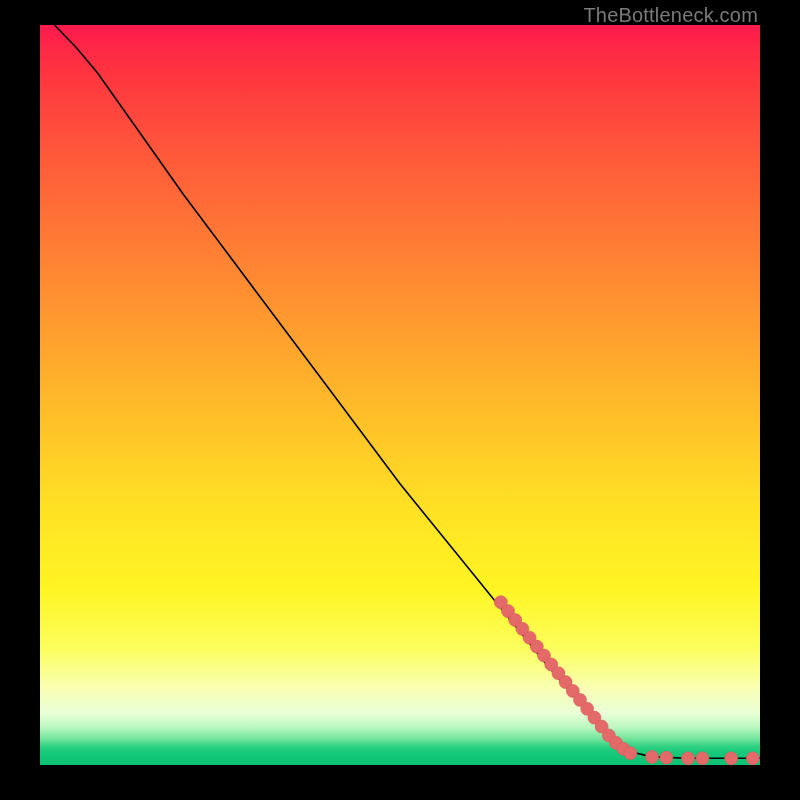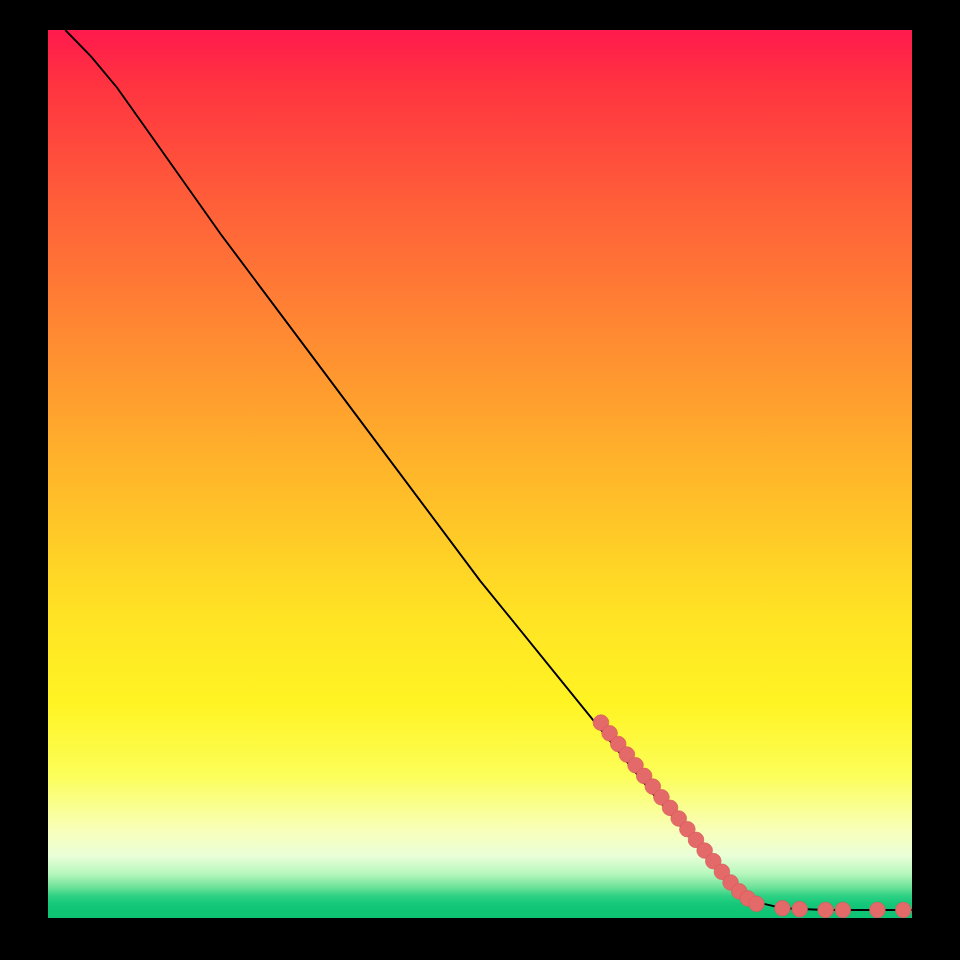--- a/index.html
+++ b/index.html
@@ -69,20 +69,21 @@
   .dot {
     fill: #e46a6a;
     stroke: #d85a5a;
     stroke-width: 0.6;
   }
 </style>
 </head>
 <body>
 
 <div class="frame">
+  <div class="attribution">TheBottleneck.com</div>
 
   <div class="plot">
     <svg class="overlay" viewBox="0 0 720 740" preserveAspectRatio="none">
       <path class="curve" d="M14.4 0.0 L36.0 22.2 L57.6 48.1 L86.4 88.8 L144.0 170.2 L216.0 266.4 L288.0 362.6 L360.0 458.8 L432.0 547.6 L504.0 636.4 L561.6 703.0 L590.4 726.7 L612.0 731.9 L648.0 733.3 L684.0 733.3 L720.0 733.3"></path>
       <g>
           <circle class="dot" cx="460.8" cy="577.2" r="6.5"></circle>
           <circle class="dot" cx="468.0" cy="586.1" r="6.5"></circle>
           <circle class="dot" cx="475.2" cy="595.0" r="6.5"></circle>
           <circle class="dot" cx="482.4" cy="603.8" r="6.5"></circle>
           <circle class="dot" cx="489.6" cy="612.7" r="6.5"></circle>

